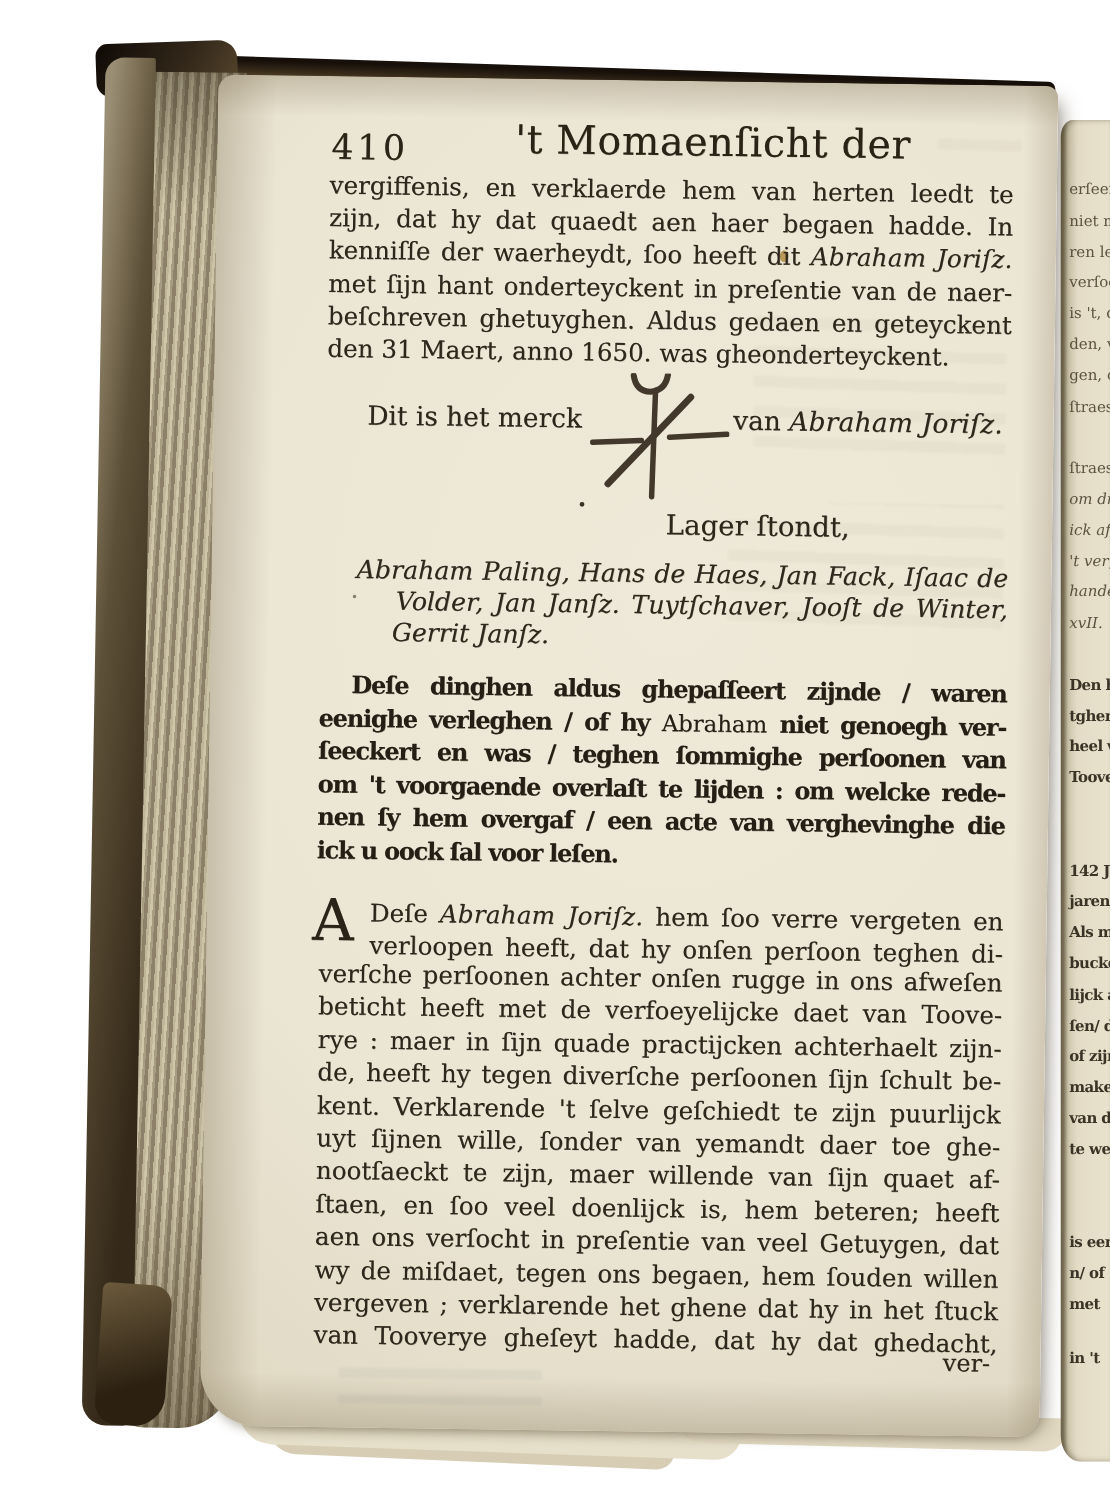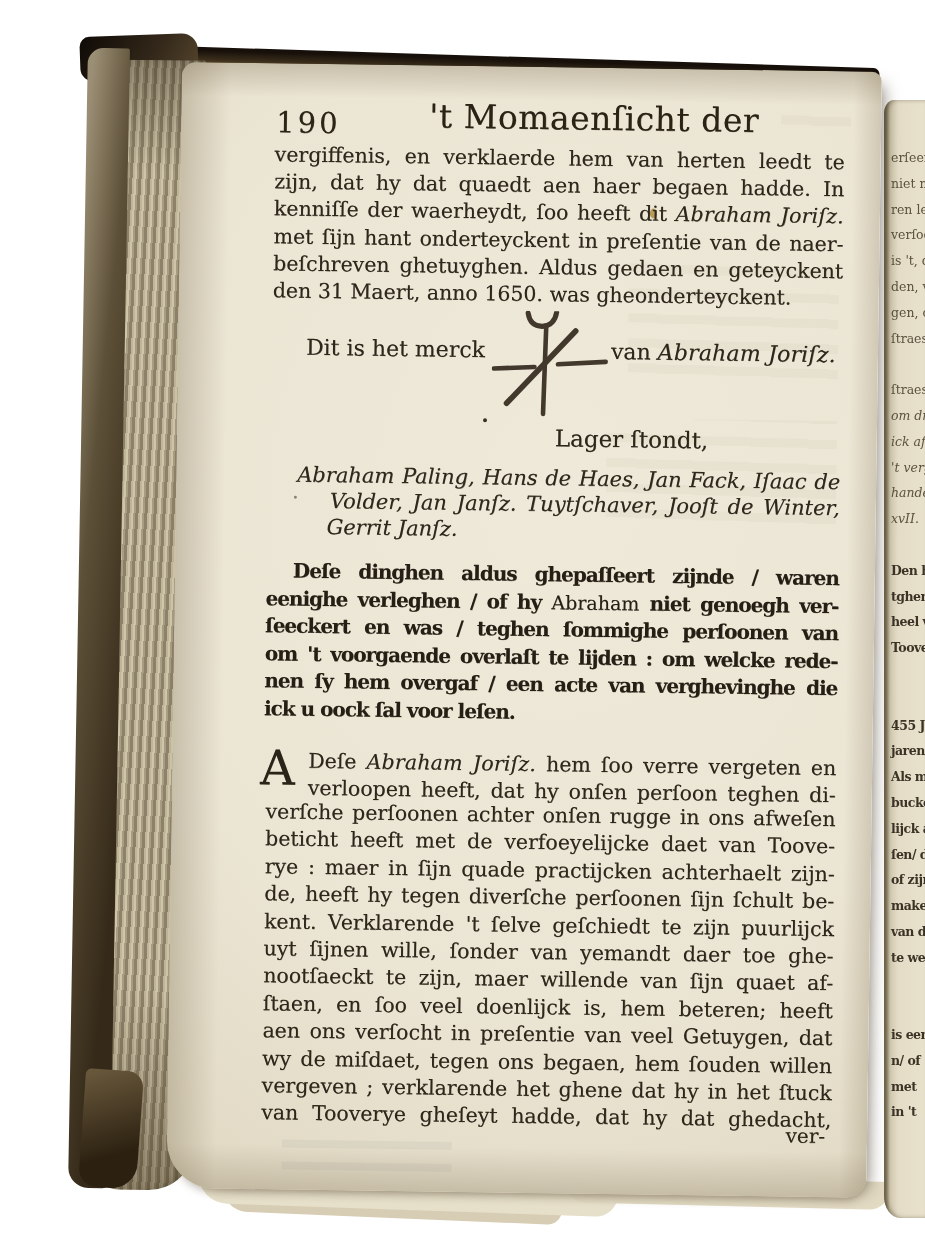--- a/index.html
+++ b/index.html
@@ -162,50 +162,50 @@
       <div class="fline i" style="position: relative;">'t vergh</div>
       <div class="fline i" style="position: relative;">hande ende</div>
       <div class="fline i" style="position: relative;">xvII.</div>
       <div class="fline" style="position: relative;">&nbsp;</div>
       <div class="fline b" style="position: relative;">Den heb</div>
       <div class="fline b" style="position: relative;">tghen den</div>
       <div class="fline b" style="position: relative;">heel van</div>
       <div class="fline b" style="position: relative;">Toover</div>
       <div class="fline" style="position: relative;">&nbsp;</div>
       <div class="fline" style="position: relative;">&nbsp;</div>
-      <div class="fline b" style="position: relative;">455 J</div>
+      <div class="fline b" style="position: relative;">142 J</div>
       <div class="fline b" style="position: relative;">jaren/ dat</div>
       <div class="fline b" style="position: relative;">Als men h</div>
       <div class="fline b" style="position: relative;">bucken nie</div>
       <div class="fline b" style="position: relative;">lijck als</div>
       <div class="fline b" style="position: relative;">ſen/ daer</div>
       <div class="fline b" style="position: relative;">of zijn/ dat</div>
       <div class="fline b" style="position: relative;">maken tij</div>
       <div class="fline b" style="position: relative;">van de ge</div>
       <div class="fline b" style="position: relative;">te weſen.</div>
       <div class="fline" style="position: relative;">&nbsp;</div>
       <div class="fline" style="position: relative;">&nbsp;</div>
       <div class="fline b" style="position: relative;">is een b</div>
       <div class="fline b" style="position: relative;">n/ of (</div>
       <div class="fline b" style="position: relative;">met</div>
-      <div class="fline b" style="position: relative;">in 't</div>
+      <div class="fline b" style="position: relative; margin-top: 20px;">in 't</div>
     </div>
 </div>
 
 <div class="abs page ink">
 
   <div class="ghost ghost-head"></div>
   <div class="ghost ghost-mid"></div>
   <div class="ghost ghost-names"></div>
   <div class="ghost ghost-foot"></div>
   <div class="stain1"></div>
   <div class="stain2"></div>
   <div class="stain3"></div>
 
-  <div class="page-number">190</div>
+  <div class="page-number">410</div>
   <div class="running-head">'t Momaenſicht der</div>
 
   <div class="block para1 just">
     <div class="line">vergiffenis, en verklaerde hem van herten leedt te</div>
     <div class="line">zijn, dat hy dat quaedt aen haer begaen hadde. In</div>
     <div class="line"><span class="pre">kenniſſe der waerheydt, ſoo heeft dit </span><span class="it">Abraham Joriſz.</span></div>
     <div class="line">met ſijn hant onderteyckent in preſentie van de naer-</div>
     <div class="line">beſchreven ghetuyghen. Aldus gedaen en geteyckent</div>
     <div class="line" style="text-align-last:left">den 31 Maert, anno 1650. was gheonderteyckent.</div>
   </div>

